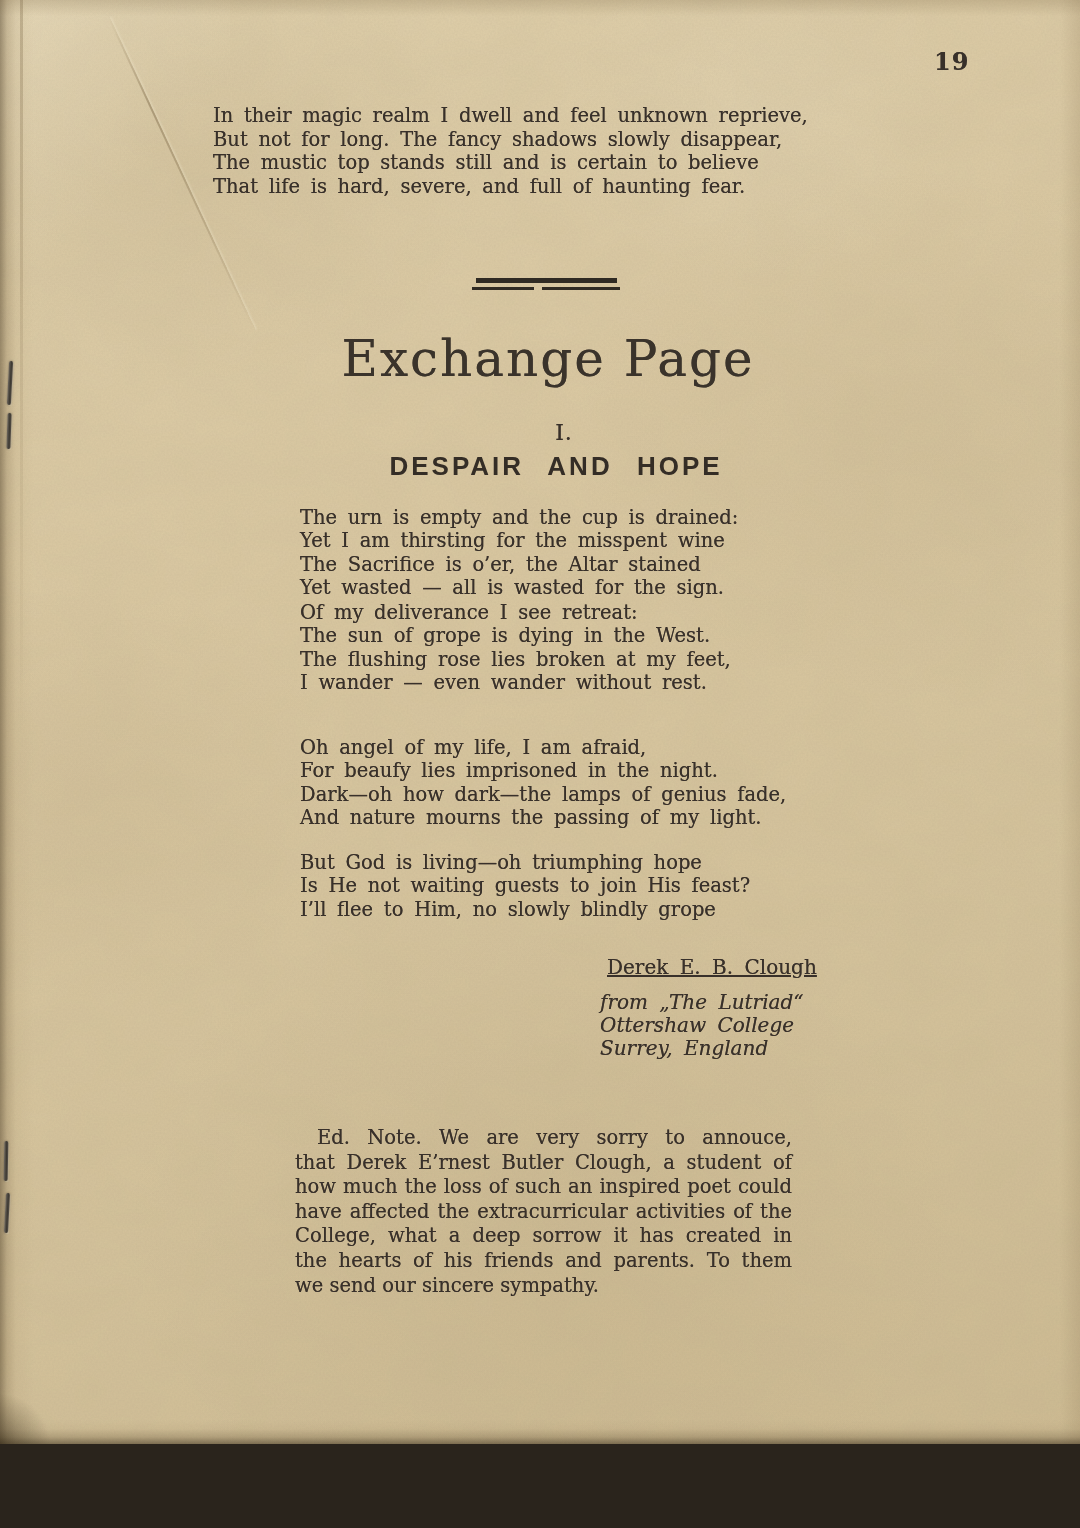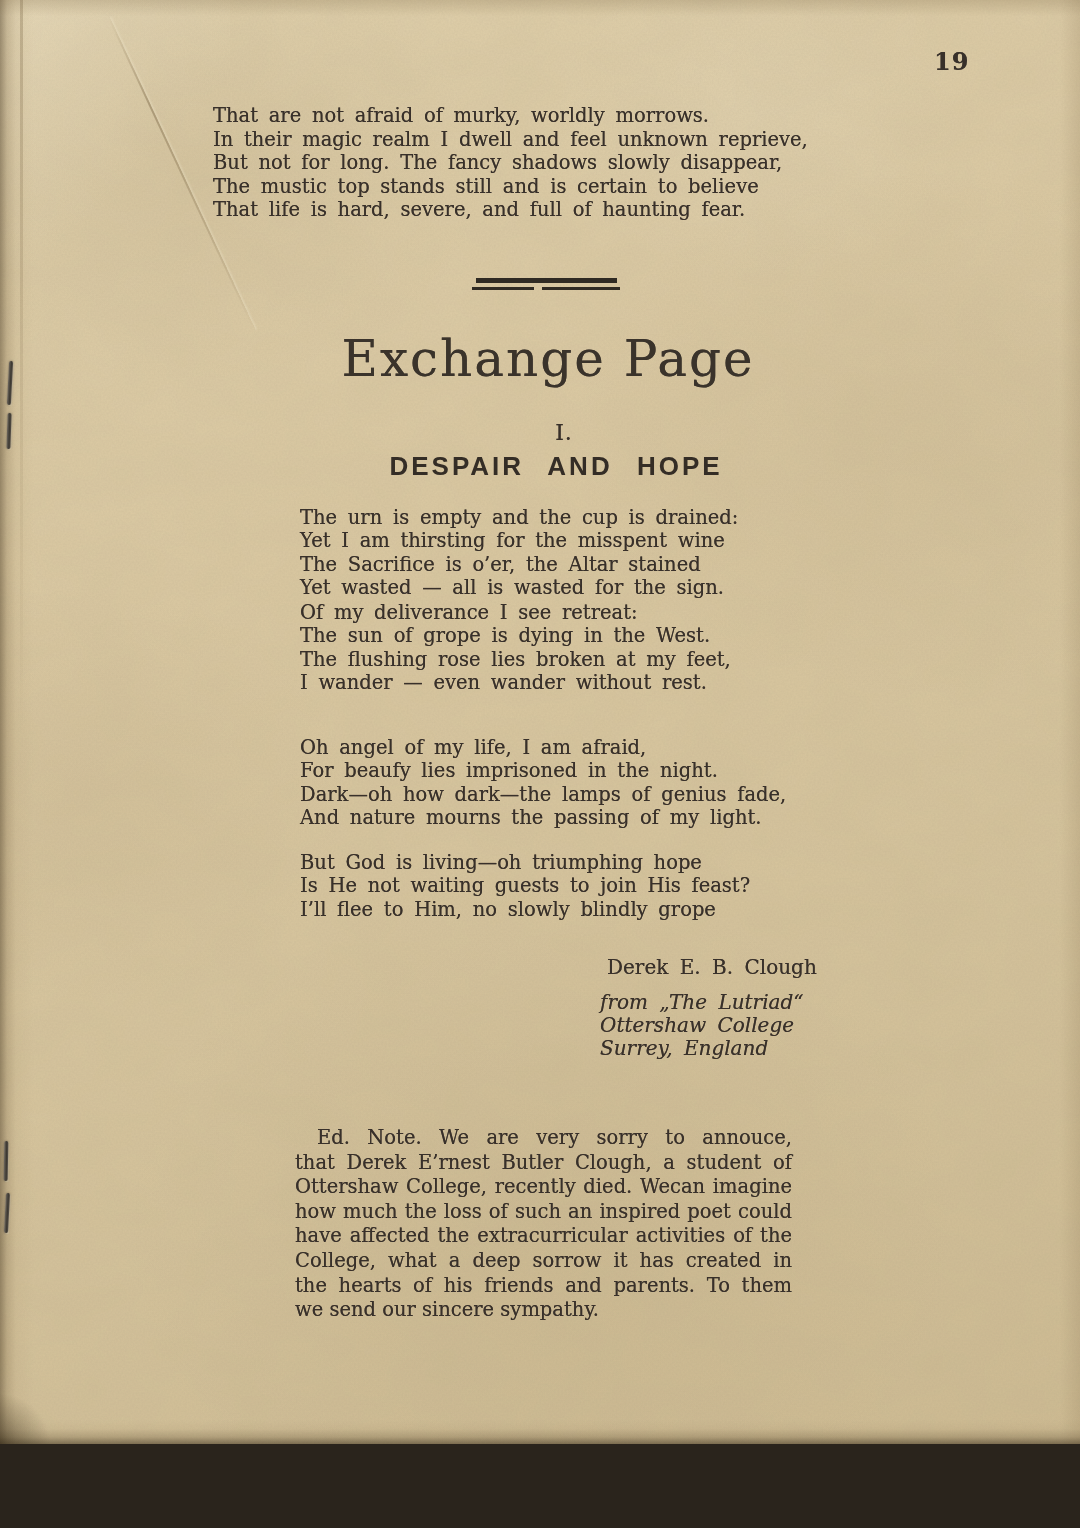--- a/index.html
+++ b/index.html
@@ -72,21 +72,21 @@
     font-size: 26px; font-weight: bold; letter-spacing: 3px; word-spacing: 14px; color: #342d26; }
 
   .stanza { position: absolute; left: 300px;
     font-size: 19.5px; line-height: 23.3px; word-spacing: 4.5px; white-space: nowrap; }
   .stanza-1 { top: 506px; }
   .stanza-2 { top: 601px; }
   .stanza-3 { top: 736px; }
   .stanza-4 { top: 851px; }
 
   .poem-author { position: absolute; top: 955px; left: 607px;
-    font-size: 20px; word-spacing: 5px; white-space: nowrap; }
+    font-size: 20px; word-spacing: 5px; white-space: nowrap; text-decoration: underline; }
 
   .poem-source { position: absolute; top: 991px; left: 600px;
     font-style: italic; font-size: 20px; line-height: 22.8px; word-spacing: 5px; white-space: nowrap; }
 
   .ed-note { position: absolute; top: 1084px; left: 295px; width: 497px;
     font-size: 19.5px; line-height: 24.6px; margin-top: 42px; }
   .ed-note .note-line { text-align: justify; text-align-last: justify; }
   .ed-note .note-line.first { text-indent: 22px; }
   .ed-note .note-line.last { text-align-last: left; }
 </style>
@@ -120,21 +120,20 @@
   <div class="layer corner-bl"></div>
 
   <div class="staple" style="left:8px; top:361px; height:44px; transform:rotate(3deg);"></div>
   <div class="staple" style="left:7px; top:413px; height:36px; transform:rotate(2deg);"></div>
   <div class="staple" style="left:4px; top:1141px; height:40px; transform:rotate(1deg);"></div>
   <div class="staple" style="left:5px; top:1193px; height:40px; transform:rotate(3deg);"></div>
 
   <div class="page-number ink">19</div>
 
   <div class="intro-poem ink">
-    <div>That are not afraid of murky, worldly morrows.</div>
     <div>In their magic realm I dwell and feel unknown reprieve,</div>
     <div>But not for long. The fancy shadows slowly disappear,</div>
     <div>The mustic top stands still and is certain to believe</div>
     <div>That life is hard, severe, and full of haunting fear.</div>
   </div>
 
   <div class="divider">
     <div class="rule-top"></div>
     <div class="rule-bottom">
       <span class="seg-a"></span>
@@ -178,21 +177,20 @@
 
   <div class="poem-source ink">
     <div>from „The Lutriad“</div>
     <div>Ottershaw College</div>
     <div>Surrey, England</div>
   </div>
 
   <div class="ed-note ink">
     <div class="note-line first">Ed. Note. We are very sorry to annouce,</div>
     <div class="note-line">that Derek E’rnest Butler Clough, a student of</div>
-    <div class="note-line">Ottershaw College, recently died. Wecan imagine</div>
     <div class="note-line">how much the loss of such an inspired poet could</div>
     <div class="note-line">have affected the extracurricular activities of the</div>
     <div class="note-line">College, what a deep sorrow it has created in</div>
     <div class="note-line">the hearts of his friends and parents. To them</div>
     <div class="note-line last">we send our sincere sympathy.</div>
   </div>
 
 </div>
 
 </body></html>

